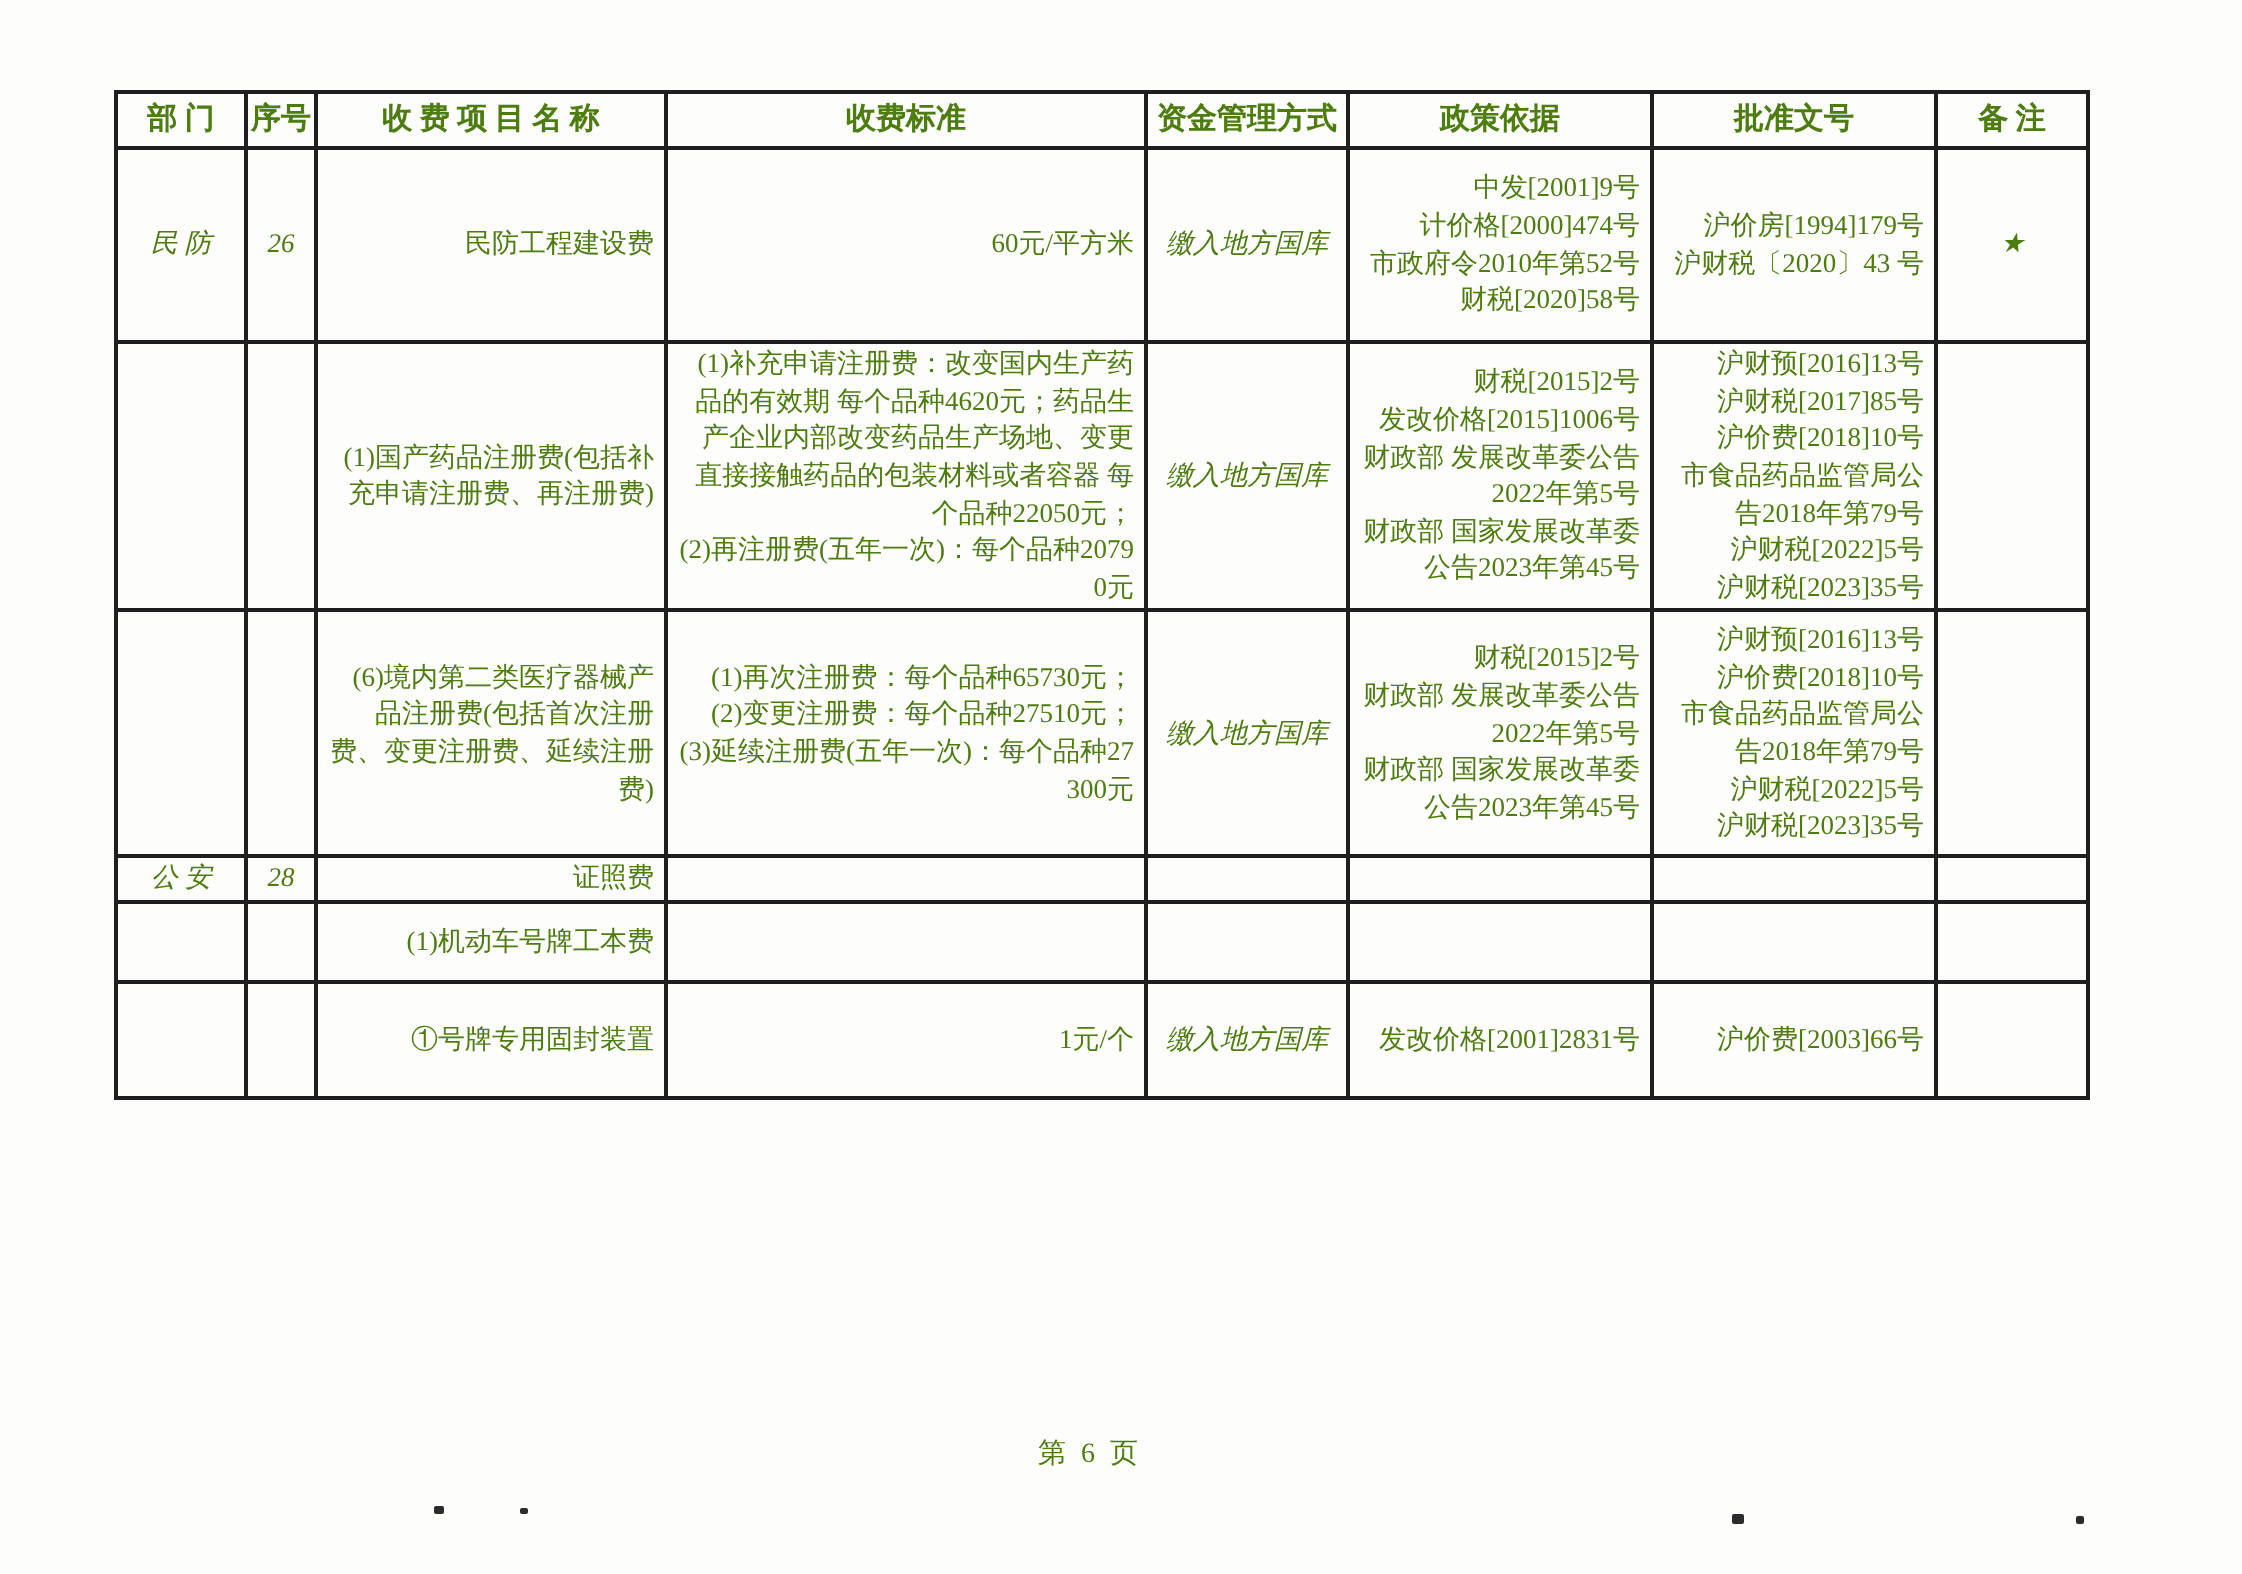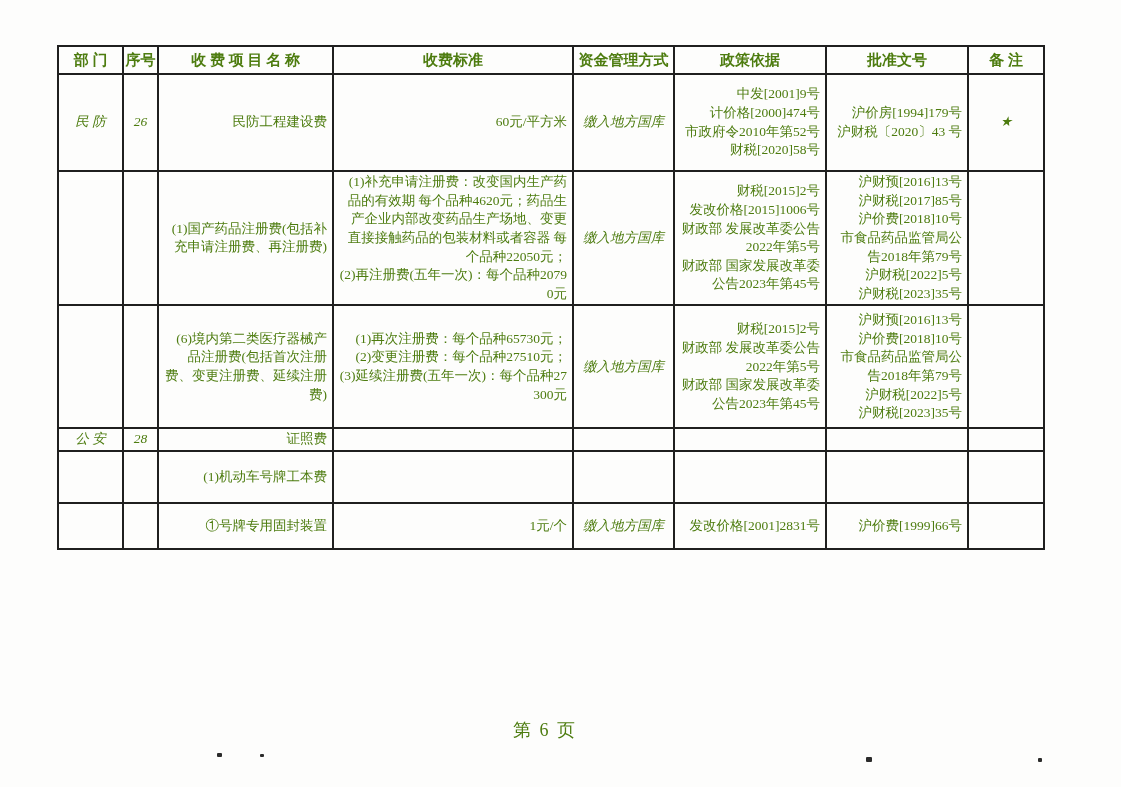--- a/index.html
+++ b/index.html
@@ -35,21 +35,21 @@
     white-space:nowrap;
     padding:2px 1px;
   }
   .c-center{text-align:center;font-style:italic;}
   .c-left{text-align:right;}
   .note-cell{font-size:14px;}
   .page-num{
     position:absolute;
     top:718px;left:0;width:1090px;
     text-align:center;
-    font-size:18px;
+    font-size:14px;
     letter-spacing:2px;
   }
   .speck{position:absolute;background:#2b2b2b;border-radius:1px;}
   .speck.s1{left:217px;top:753px;width:5px;height:4px;}
   .speck.s2{left:260px;top:754px;width:4px;height:3px;}
   .speck.s3{left:866px;top:757px;width:6px;height:5px;}
   .speck.s4{left:1038px;top:758px;width:4px;height:4px;}
 </style>
 </head>
 <body>
@@ -132,38 +132,38 @@
     <tr style="height:20px">
       <td class="c-center">公 安</td>
       <td class="c-center">28</td>
       <td class="c-left">证照费</td>
       <td class="c-left"></td>
       <td class="c-center"></td>
       <td class="c-left"></td>
       <td class="c-left"></td>
       <td class="c-center note-cell"></td>
     </tr>
-    <tr style="height:52px">
+    <tr style="height:40px">
       <td class="c-center"></td>
       <td class="c-center"></td>
       <td class="c-left">(1)机动车号牌工本费</td>
       <td class="c-left"></td>
       <td class="c-center"></td>
       <td class="c-left"></td>
       <td class="c-left"></td>
       <td class="c-center note-cell"></td>
     </tr>
-    <tr style="height:46px">
+    <tr style="height:58px">
       <td class="c-center"></td>
       <td class="c-center"></td>
       <td class="c-left">①号牌专用固封装置</td>
       <td class="c-left">1元/个</td>
       <td class="c-center">缴入地方国库</td>
       <td class="c-left">发改价格[2001]2831号</td>
-      <td class="c-left">沪价费[1999]66号</td>
+      <td class="c-left">沪价费[2003]66号</td>
       <td class="c-center note-cell"></td>
     </tr>
   </tbody>
     </table>
 
   <div class="page-num">第 6 页</div>
 
   <div class="speck s1"></div>
   <div class="speck s2"></div>
   <div class="speck s3"></div>

